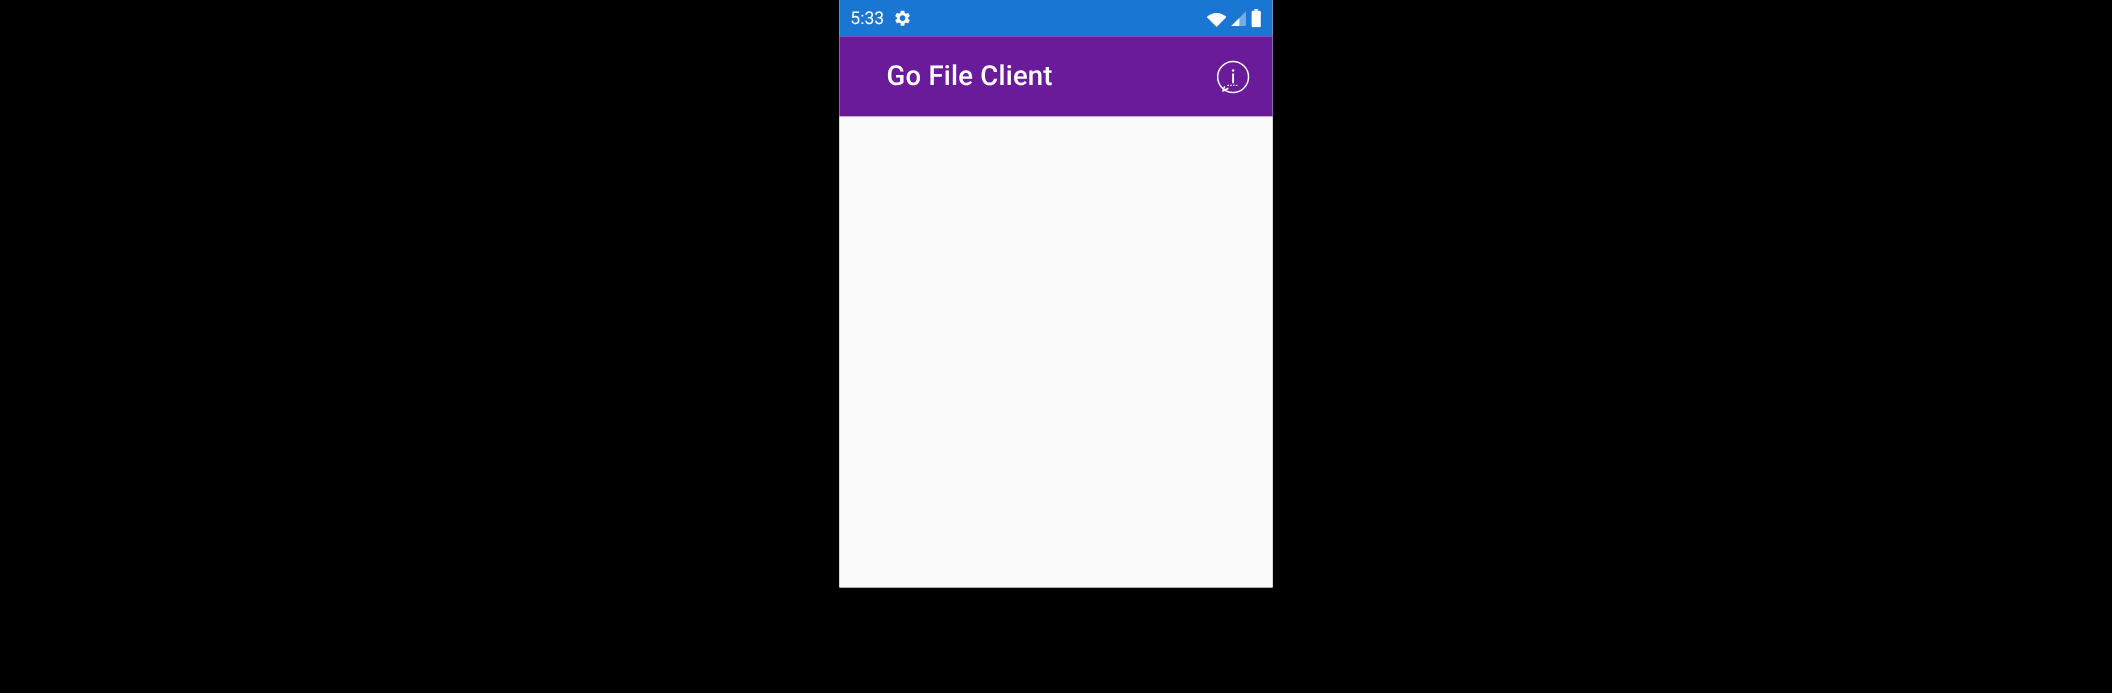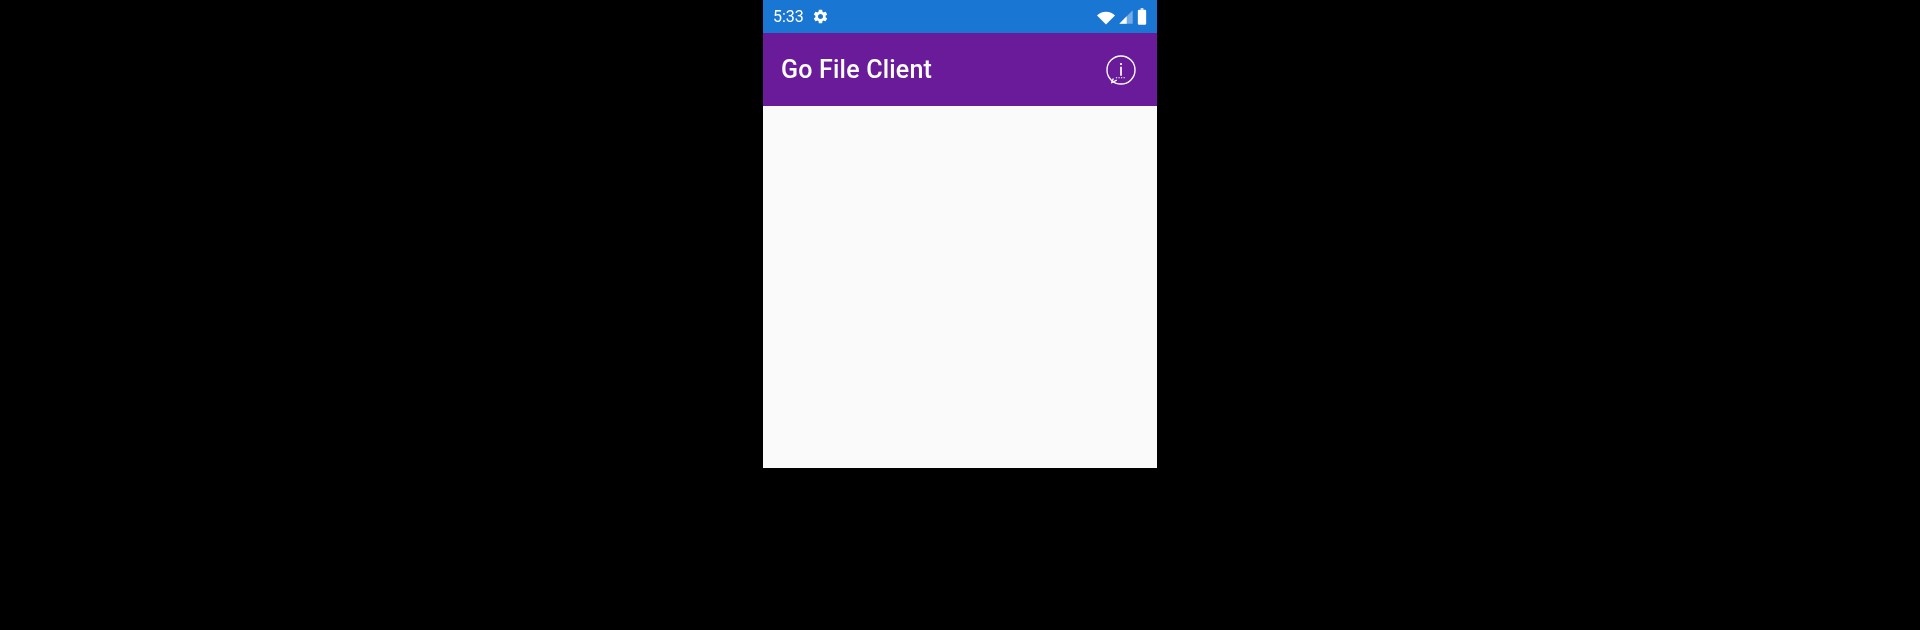--- a/index.html
+++ b/index.html
@@ -13,21 +13,21 @@
       height: 630px;
       background: #000000;
       font-family: Roboto, -apple-system, BlinkMacSystemFont, "Segoe UI", Arial, sans-serif;
       display: flex;
       justify-content: center;
       align-items: flex-start;
     }
     
     .phone-container {
       width: 394px;
-      height: 468px;
+      height: 534px;
       background: #fafafa;
       position: relative;
       overflow: hidden;
     }
     
     .status-bar {
       height: 33px;
       background: #1976d2;
       display: flex;
       align-items: center;
@@ -84,20 +84,21 @@
       align-items: center;
       justify-content: space-between;
       padding: 0 18px;
       color: white;
     }
     
     .app-title {
       font-size: 25px;
       font-weight: 500;
       letter-spacing: 0.2px;
+      margin-left: 25px;
     }
     
     .info-button {
       width: 36px;
       height: 36px;
       display: flex;
       align-items: center;
       justify-content: center;
       cursor: pointer;
     }

